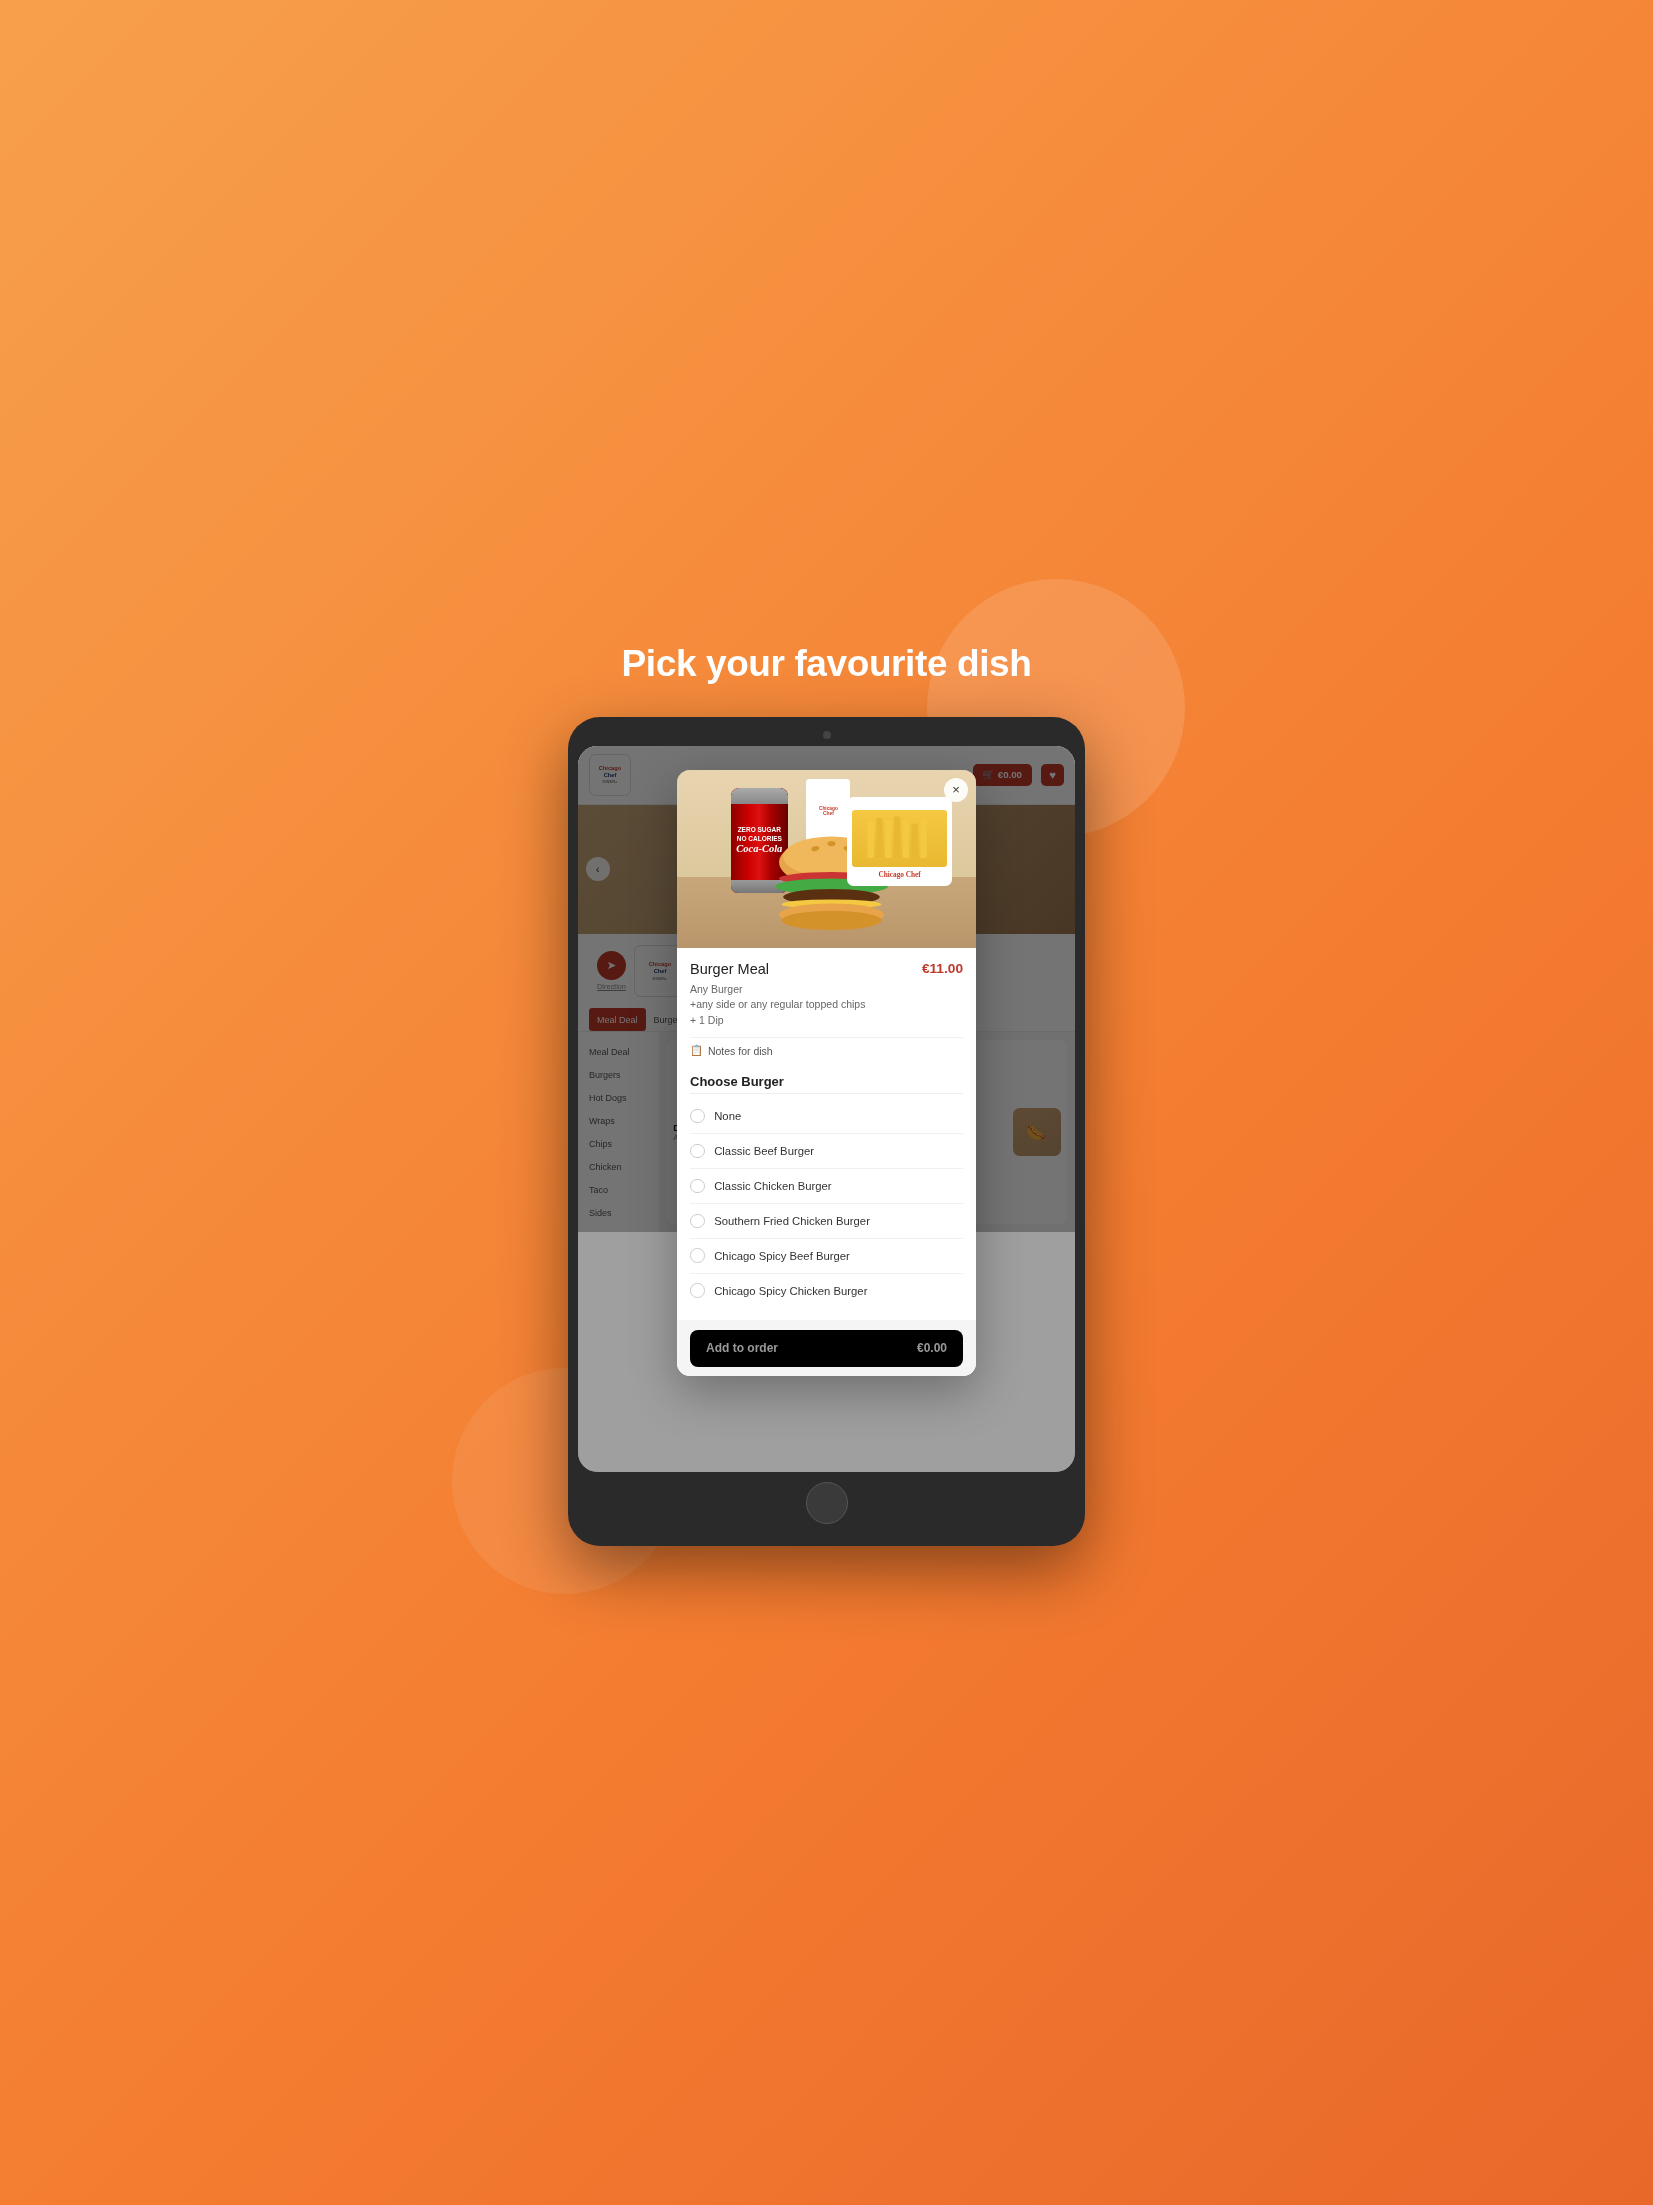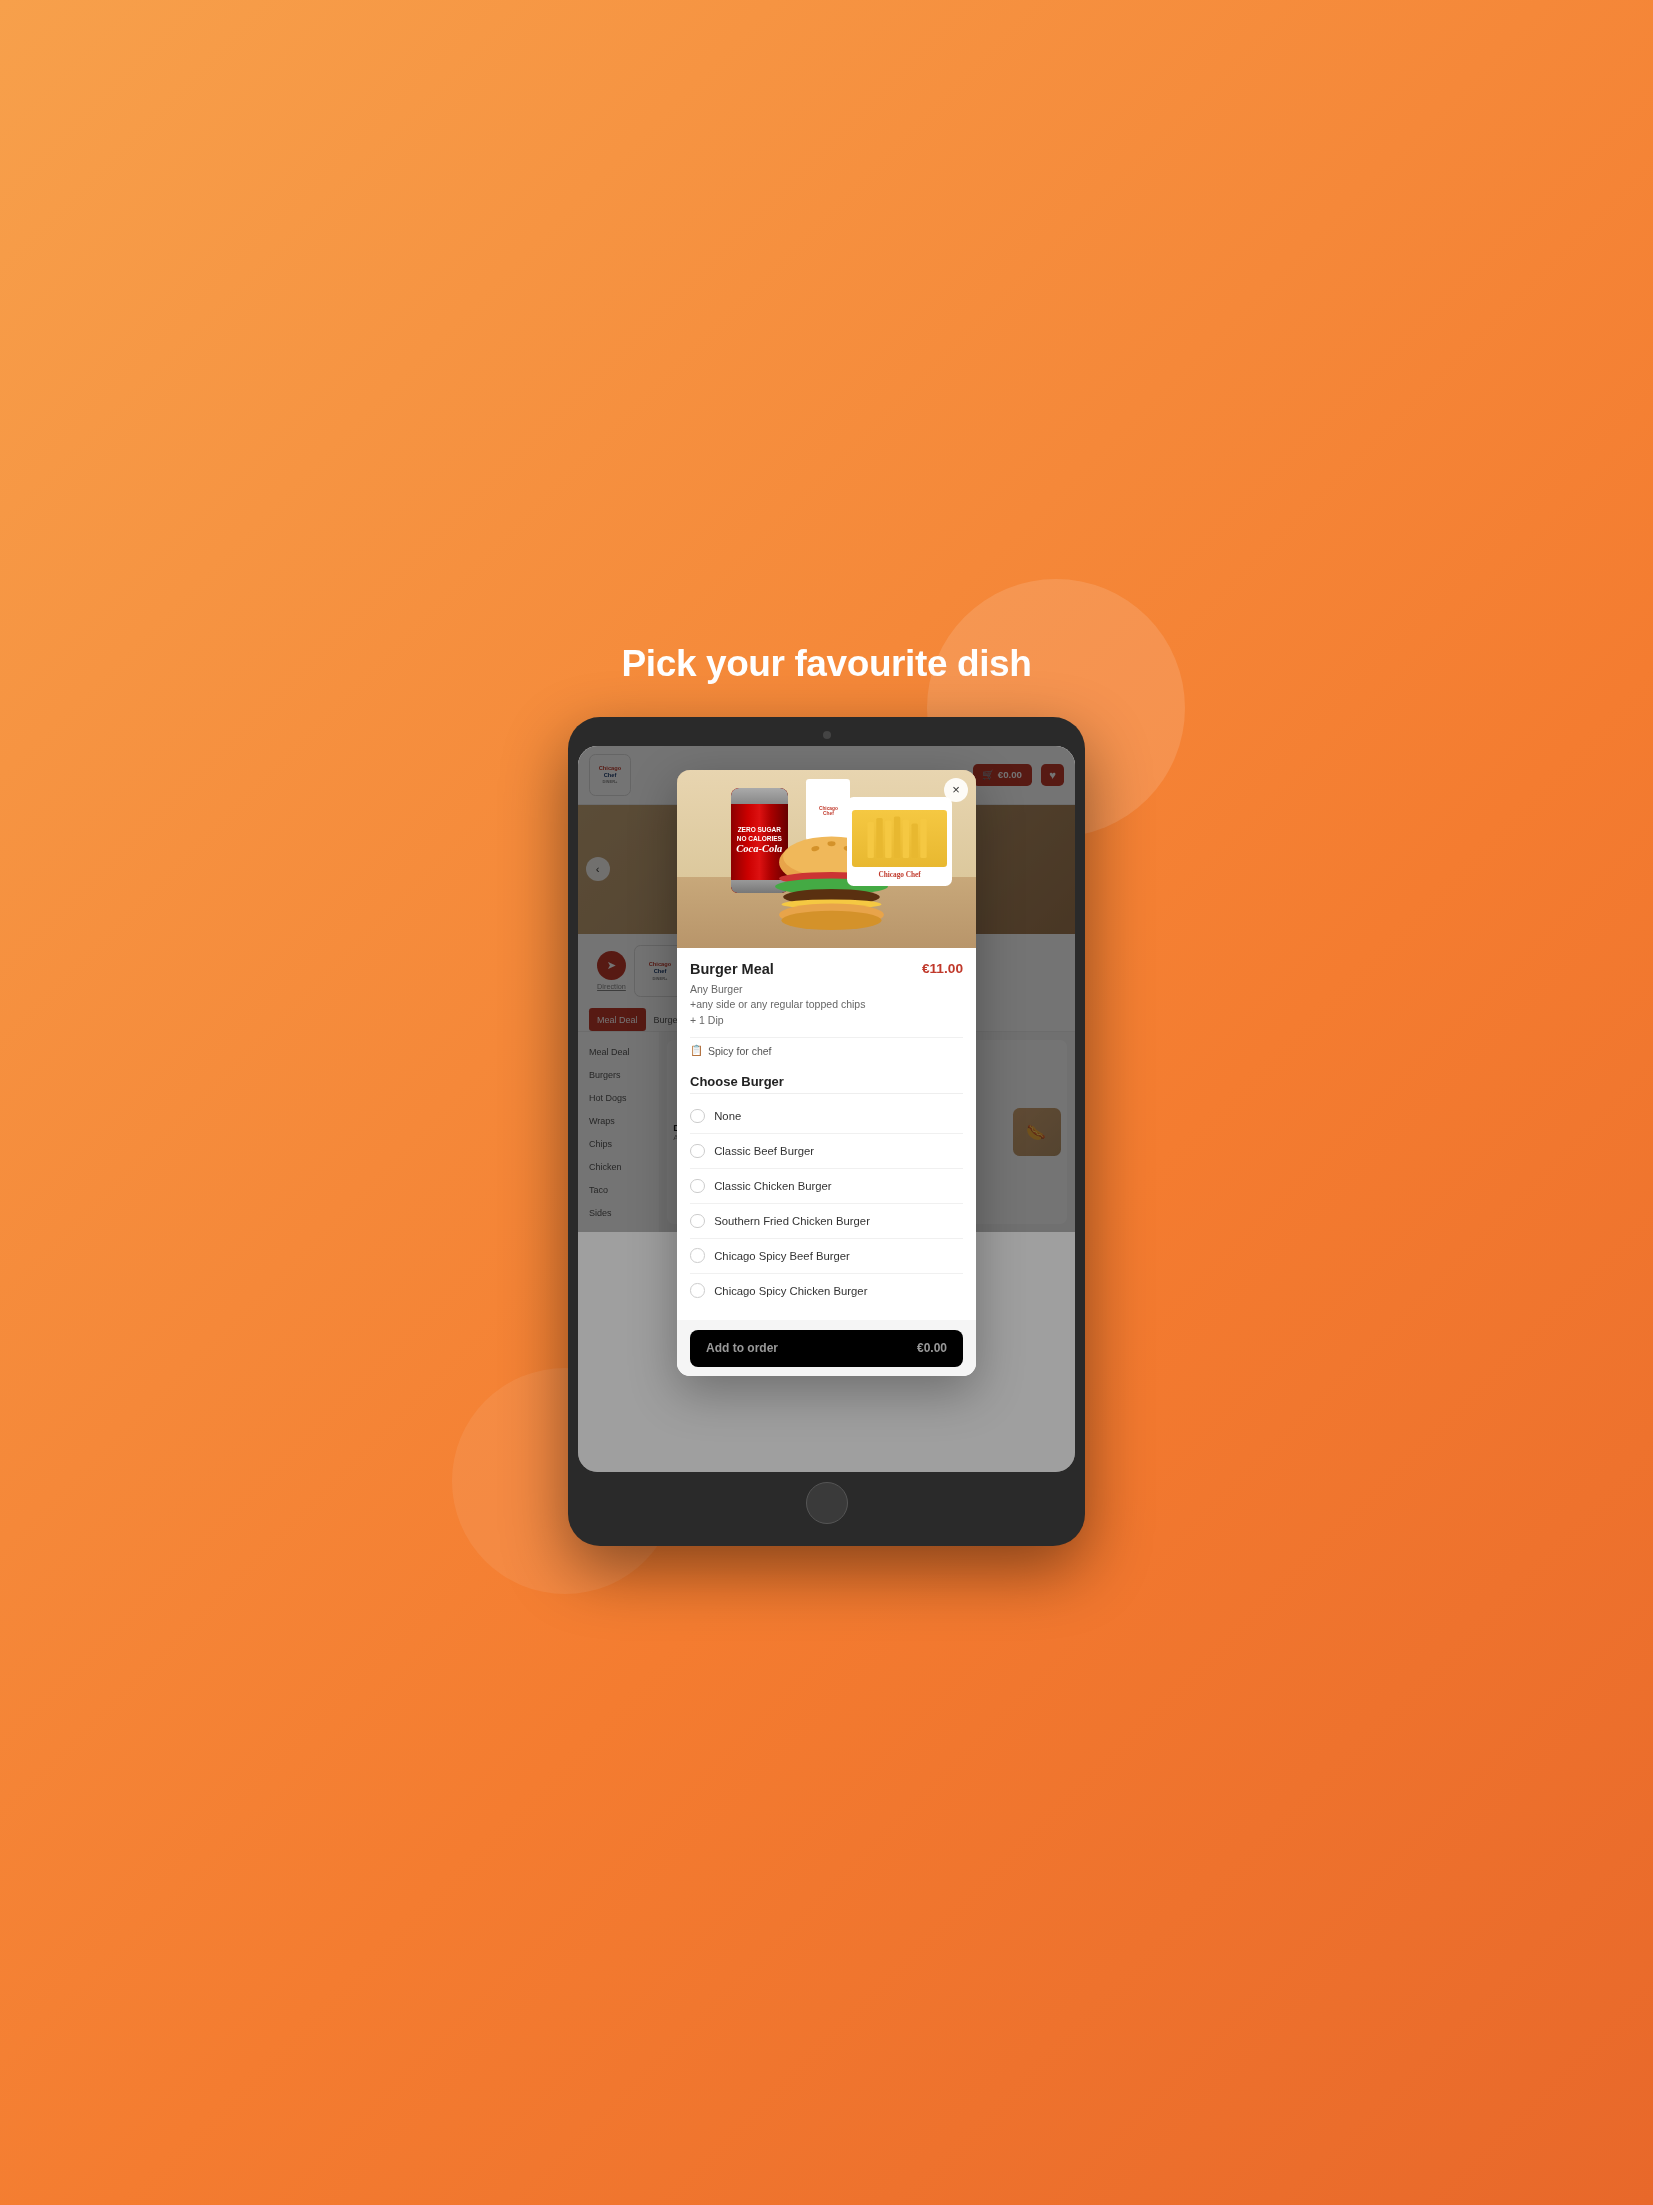--- a/index.html
+++ b/index.html
@@ -494,21 +494,21 @@
 
     .modal-title-row {
       display: flex;
       justify-content: space-between;
       align-items: flex-start;
       margin-bottom: 4.8px;
     }
 
     .modal-title {
       font-size: 14.5px;
-      font-weight: 700;
+      font-weight: 400;
       color: #222;
     }
 
     .modal-price {
       font-size: 13.7px;
       font-weight: 700;
       color: #c0392b;
     }
 
     .modal-description {
@@ -768,21 +768,21 @@
             </div>
 
             <div class="modal-description">
               <div>Any Burger</div>
               <div>+any side or any regular topped chips</div>
               <div>+ 1 Dip</div>
             </div>
 
             <div class="notes-row">
               <span>📋</span>
-              <span>Spicy for chef</span>
+              <span>Notes for dish</span>
             </div>
 
             <div class="choose-section-title">Choose Burger</div>
 
             <div class="burger-option">
               <div class="radio-btn"></div>
               <span class="burger-option-label">None</span>
             </div>
 
             <div class="burger-option">

